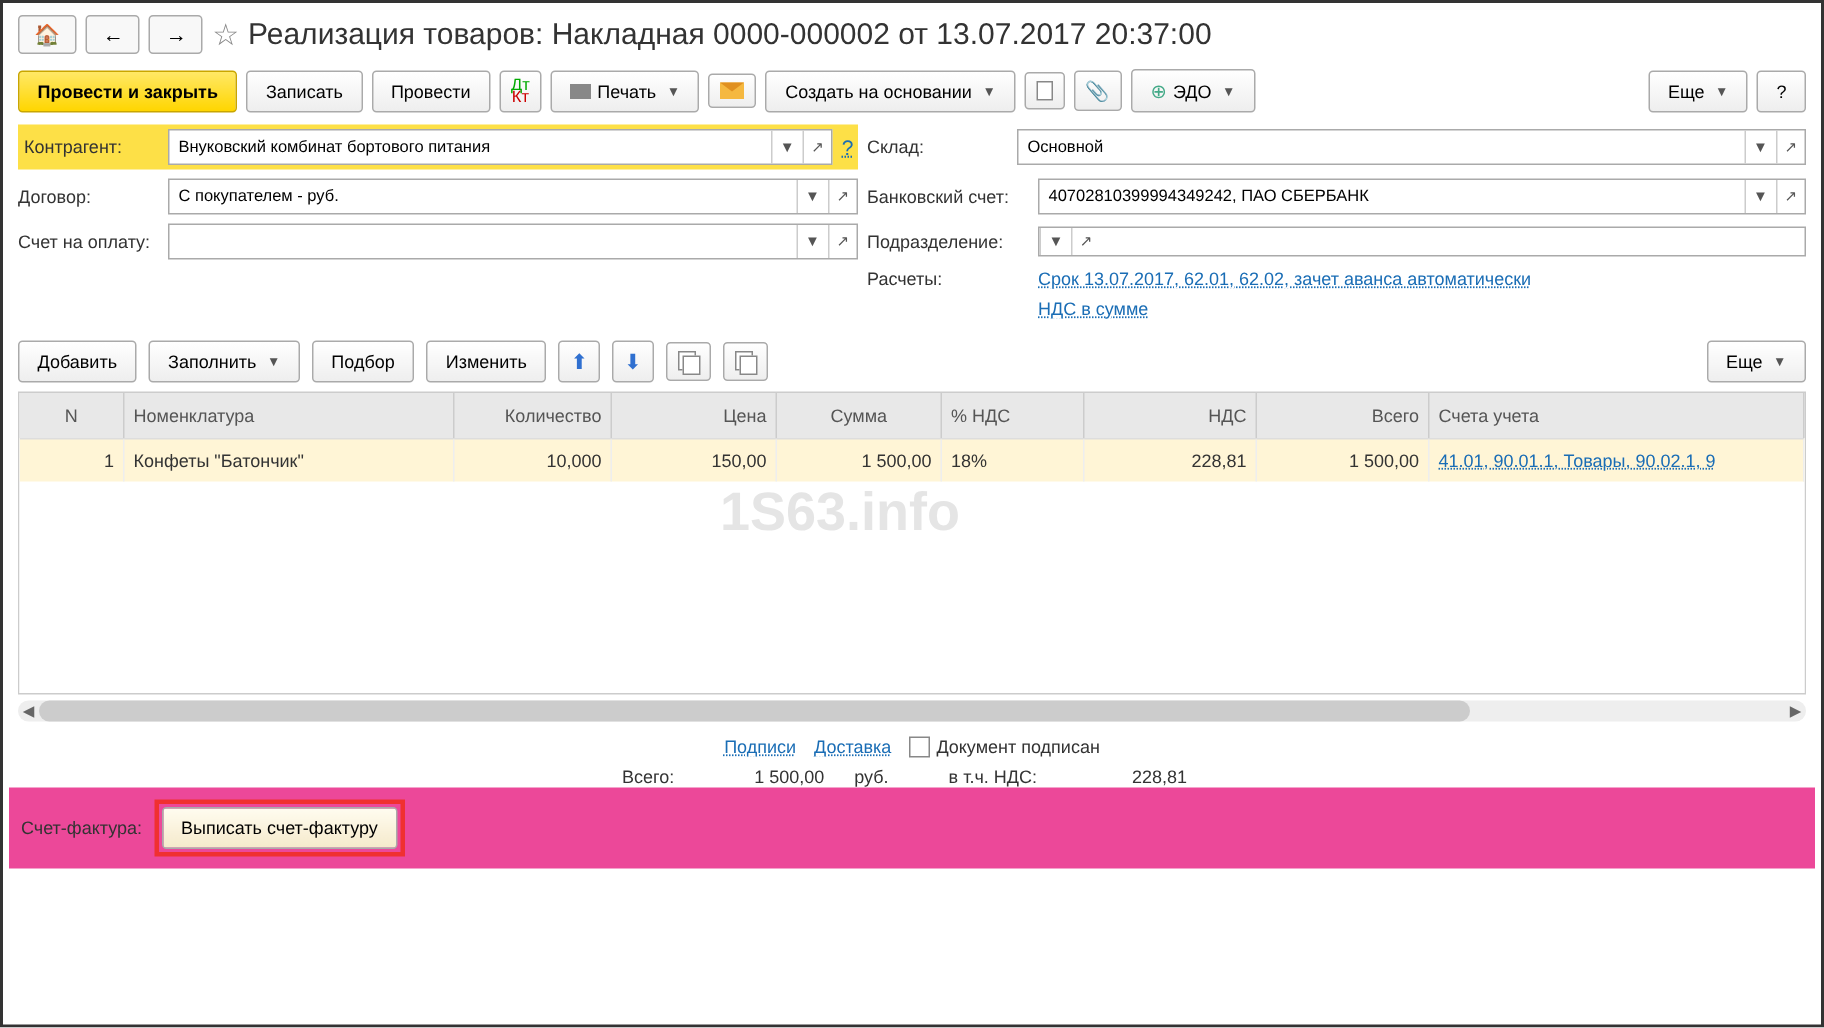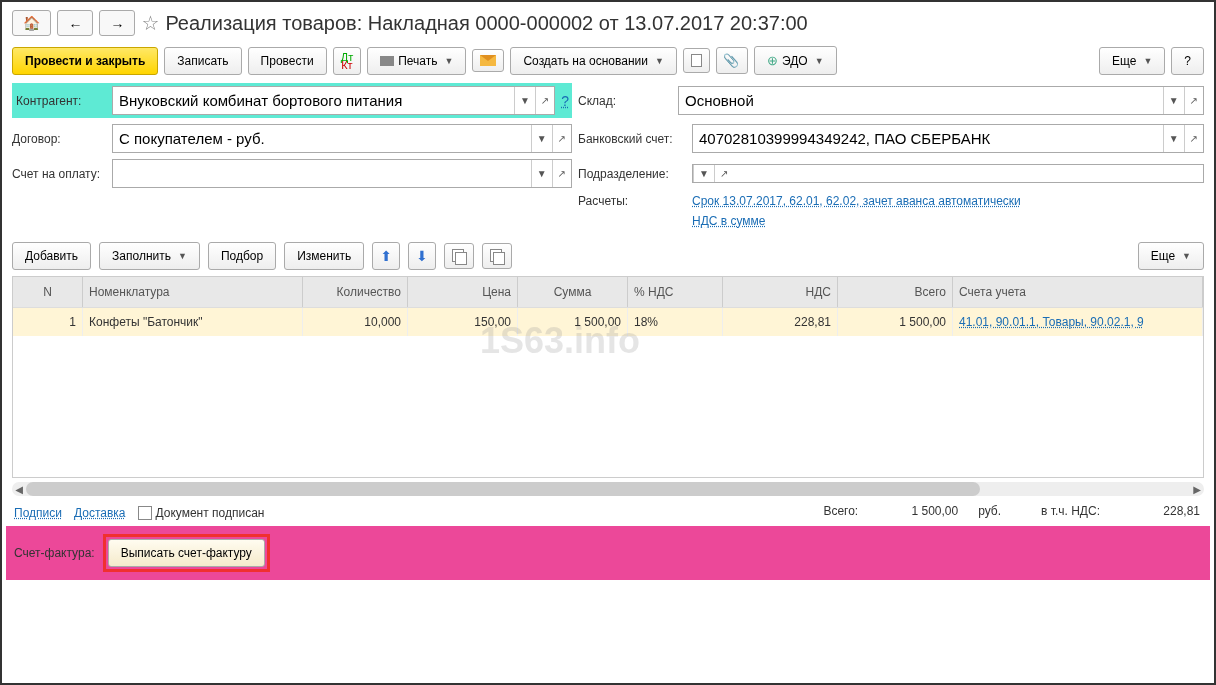--- a/index.html
+++ b/index.html
@@ -15,21 +15,21 @@
 .btn-yellow { background: linear-gradient(#ffe866,#ffd500); border: 1px solid #c9a600; font-weight: bold; }
 .btn-small { padding: 5px 7px; }
 .dropdown-arrow { font-size: 9px; color: #555; margin-left: 3px; }
 
 .form-area { padding: 2px 6px; }
 .form-row { display: flex; align-items: center; margin-bottom: 6px; gap: 6px; }
 .col-left { display: flex; align-items: center; gap: 4px; width: 560px; }
 .col-right { display: flex; align-items: center; gap: 4px; flex: 1; }
 .label { width: 96px; color: #333; }
 .input-wrap { display: flex; border: 1px solid #aaa; background: #fff; flex: 1; position: relative; }
-.input-wrap input { border: none; padding: 5px 6px; flex: 1; font-size: 15px; outline: none; background: transparent; }
+.input-wrap input { border: none; padding: 5px 6px; flex: 1; font-size: 11px; outline: none; background: transparent; }
 .input-btn { border-left: 1px solid #ccc; padding: 3px 5px; display: flex; align-items: center; cursor: pointer; font-size: 10px; color: #555; }
 .help-q { color: #1a6db5; cursor: pointer; font-size: 14px; text-decoration: underline dotted; margin-left: 2px; }
 
 .link-text { color: #1a6db5; text-decoration: underline dotted; cursor: pointer; }
 
 .table-toolbar { display: flex; align-items: center; gap: 8px; padding: 6px; }
 .table-area { margin: 0 6px; border: 1px solid #ccc; }
 .table-header { display: flex; background: #e8e8e8; }
 .th { padding: 8px 6px; border-right: 1px solid #ccc; color: #555; font-size: 12px; }
 .table-row { display: flex; background: #fff5d6; border-top: 1px solid #ddd; }
@@ -117,21 +117,21 @@
       <button class="btn">
           <span>Еще</span>
           <span class="dropdown-arrow">▼</span>
         </button>
       <button class="btn">?</button>
     </div>
   </div>
 
   <div class="form-area">
     <div class="form-row">
-      <div class="col-left" style="background:#5eead4; padding:3px 3px 3px 0;">
+      <div class="col-left" style="background:#fde047; padding:3px 3px 3px 0;">
         <span class="label" style="padding-left:4px">Контрагент:</span>
         <div class="input-wrap">
           <input readonly="" value="Внуковский комбинат бортового питания" style="">
           <span class="input-btn">▼</span>
           <span class="input-btn">↗</span>
         </div>
         <span class="help-q">?</span>
       </div>
       <div class="col-right">
         <span class="label">Склад:</span>
@@ -248,21 +248,21 @@
       </div>
     </div>
   </div>
 
   <div class="scroll-bar">
     <span class="scroll-arrow" style="left:0">◀</span>
     <div class="scroll-thumb"></div>
     <span class="scroll-arrow" style="right:0">▶</span>
   </div>
 
-  <div style="display:flex; align-items:center;">
+  <div style="display:flex; align-items:center;flex-direction:column;">
     <div class="footer-links" style="flex:1">
       <span class="link-text">Подписи</span>
       <span class="link-text">Доставка</span>
       <div class="checkbox-wrap">
         <span class="checkbox"></span>
         <span>Документ подписан</span>
       </div>
     </div>
     <div style="display:flex; gap:20px; padding-right:10px; align-items:center;">
       <span>Всего:</span>

